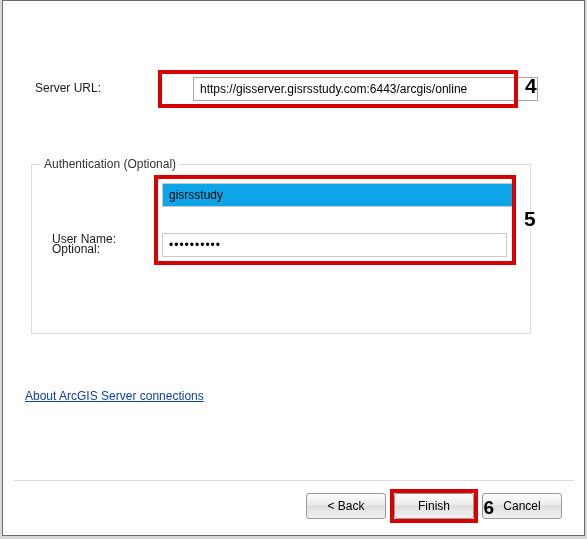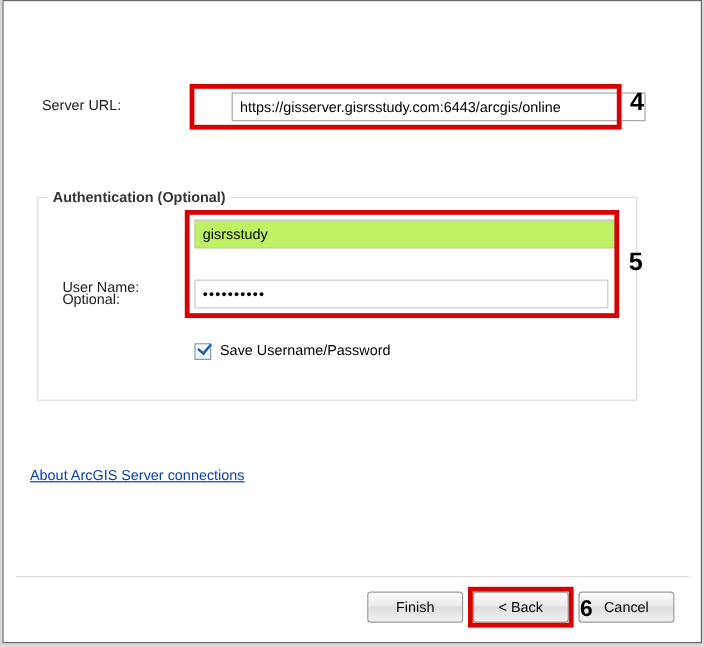--- a/index.html
+++ b/index.html
@@ -97,35 +97,34 @@
     left: 18px; top: 125px;
     width: 500px; height: 170px;
     border: 1px solid #dcdcdc;
   }
   .legend {
     position: absolute;
     left: 8px; top: -8px;
     background: #fff;
     padding: 0 4px;
     color: #333;
-    font-weight: bold;
   }
   .un-label {
     position: absolute;
     left: 20px; top: 27px; margin-top: 40px;
   }
   .un-input {
     position: absolute;
     left: 130px; top: 18px;
     width: 351px; height: 24px;
     border: 1px solid #c9c9c9;
     padding: 0 6px;
     font-family: inherit;
     font-size: 12px;
-    background: #bef264;
+    background: #0ea5e9;
   }
   .pw-label {
     position: absolute;
     left: 20px; top: 77px;
   }
   .pw-input {
     position: absolute;
     left: 130px; top: 68px;
     width: 345px; height: 24px;
     border: 1px solid #c9c9c9;
@@ -241,32 +240,28 @@
 
       <span class="label un-label">User Name:</span>
       <input class="un-input" type="text" value="gisrsstudy" style="">
 
       <span class="label pw-label">Optional:</span>
       <input class="pw-input" type="text" value="••••••••••" style="">
 
       <div class="hl-red-2"></div>
       <span class="ann-5">5</span>
 
-      <div class="save-check">
-        <span class="chk checked"></span>
-        <span> Save Username/Password</span>
-      </div>
     </div>
 
     <a class="link">About ArcGIS Server connections</a>
 
     <div class="sep"></div>
 
     <div class="btnrow">
+      <div class="btn">&lt; Back</div>
       <div class="btn">Finish</div>
-      <div class="btn">&lt; Back</div>
       <div class="btn">Cancel</div>
     </div>
     <div class="hl-red-3"></div>
     <span class="ann-6">6</span>
 
   </div>
 </div>
 
 </body></html>

